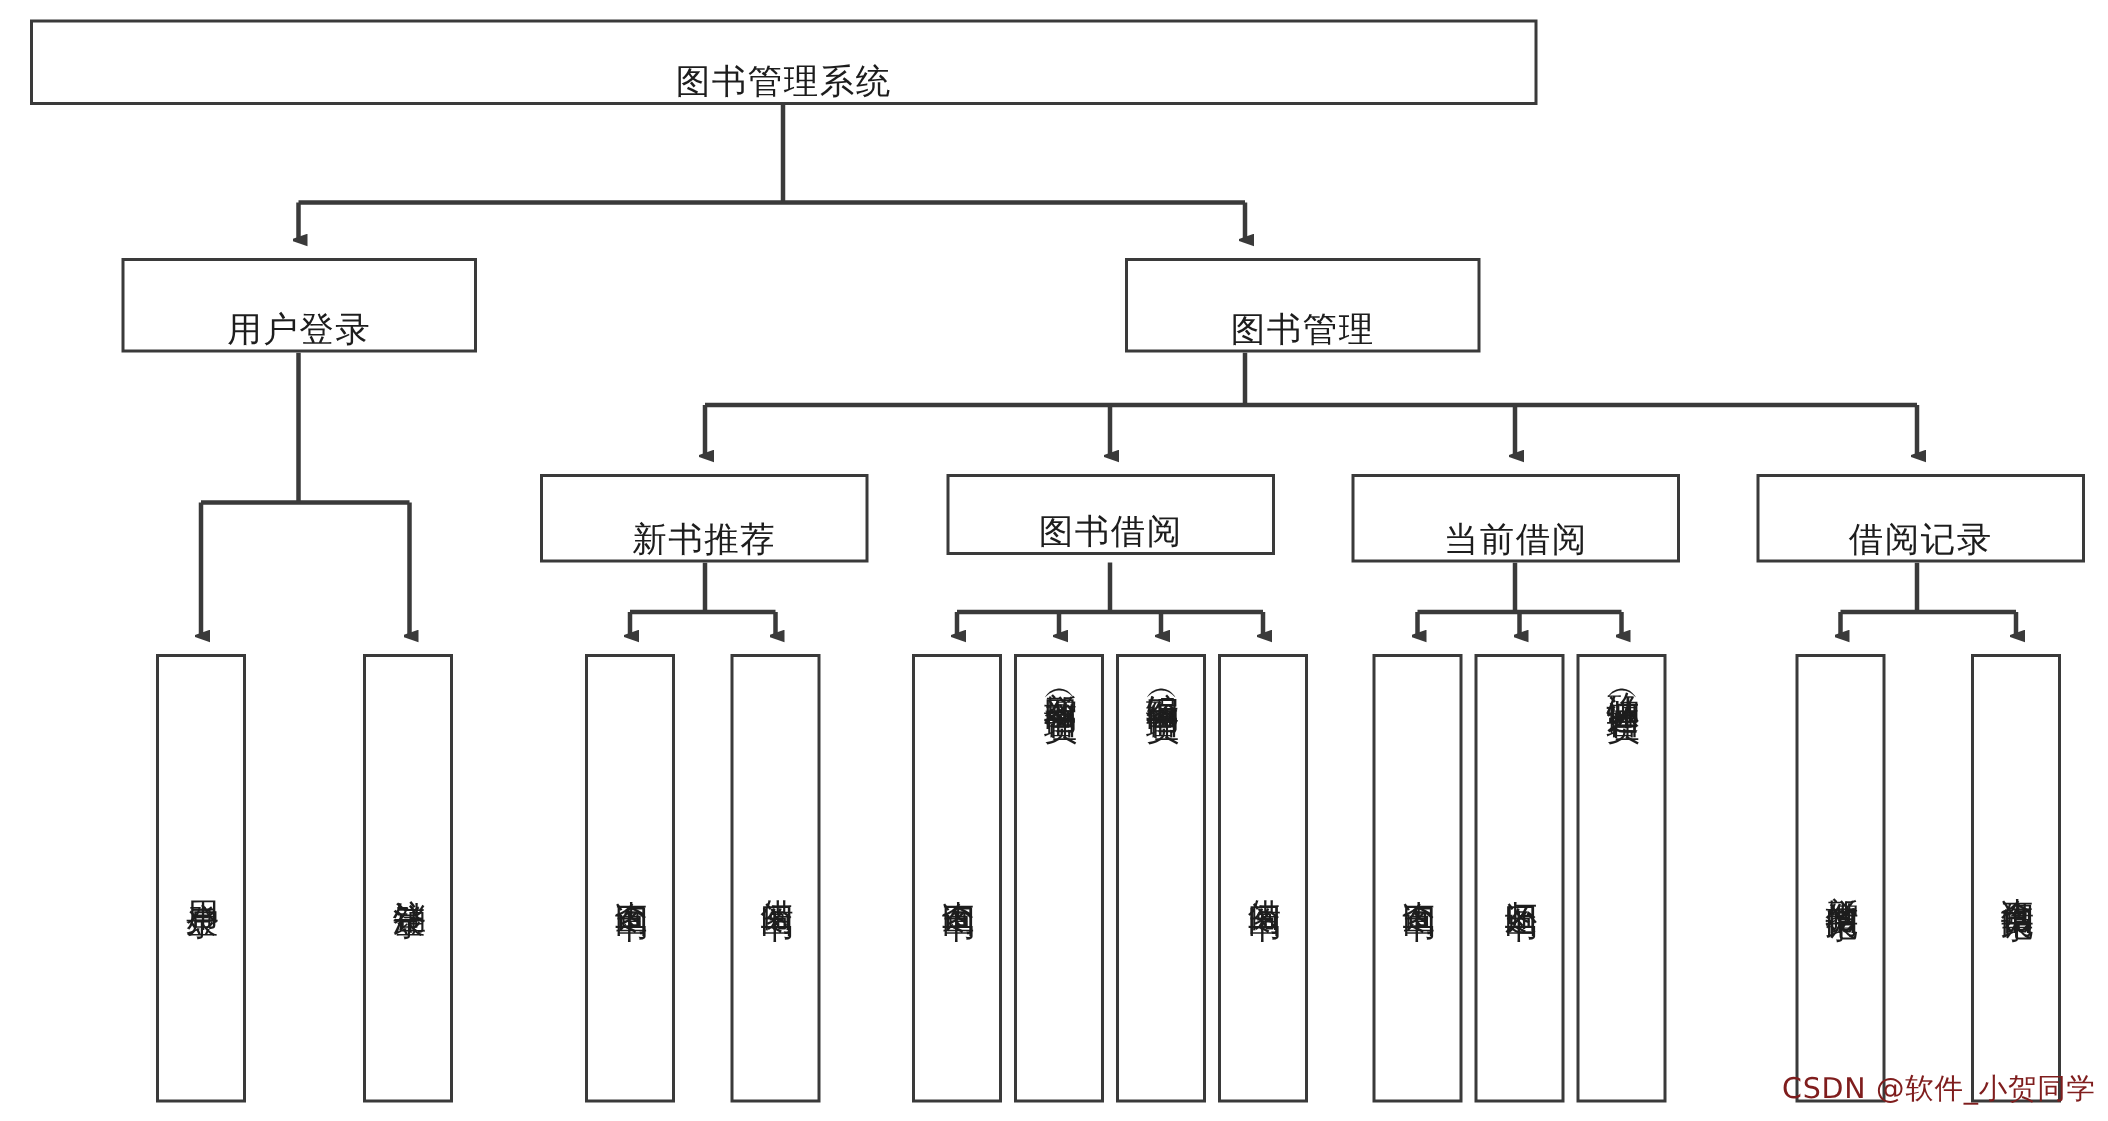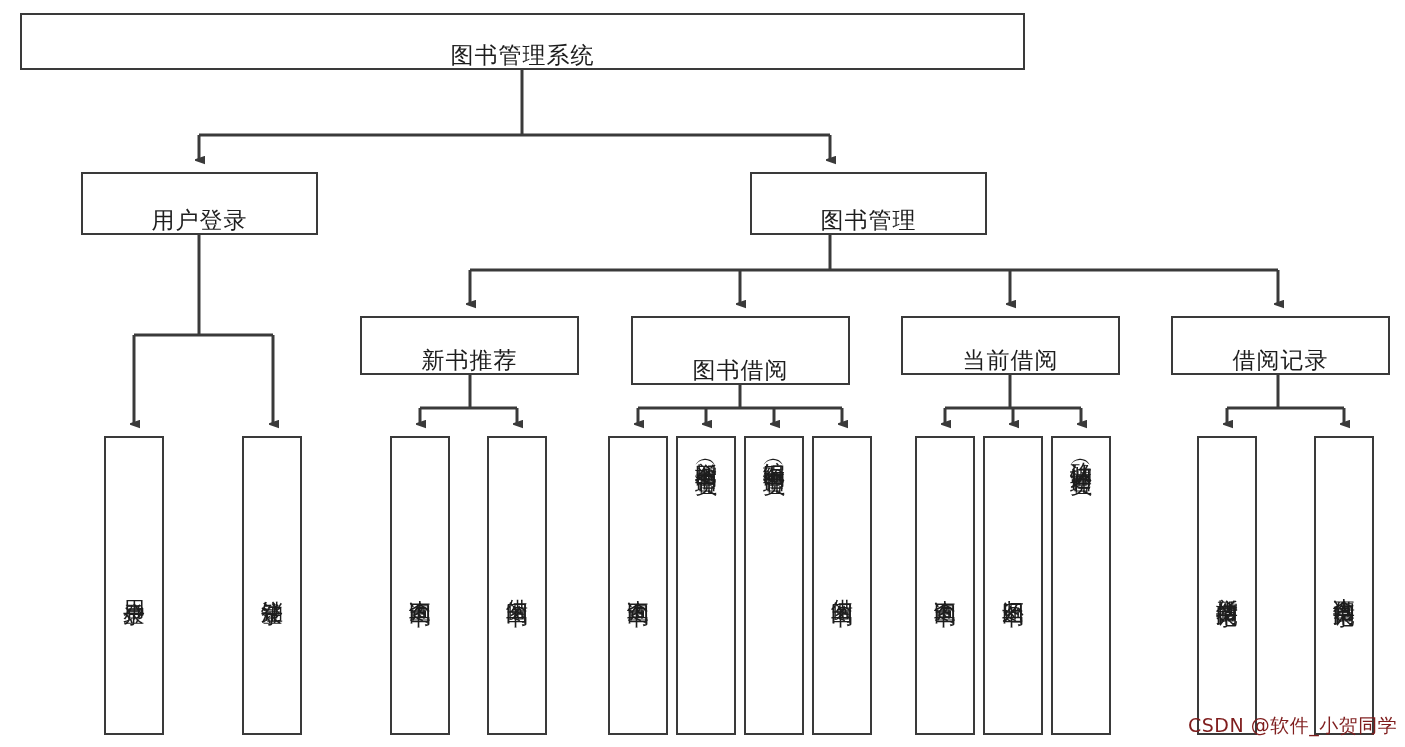--- a/index.html
+++ b/index.html
@@ -132,21 +132,21 @@
   <div class="node h" style="left: 81px; top: 172px; width: 237px; height: 63px;">
     <span class="label">用户登录</span>
   </div>
   <div class="node h" style="left: 712px; top: 172px; width: 237px; height: 63px; margin-left: 38px;">
     <span class="label">图书管理</span>
   </div>
 
   <div class="node h" style="left: 360px; top: 316px; width: 219px; height: 59px;">
     <span class="label">新书推荐</span>
   </div>
-  <div class="node h" style="left: 631px; top: 316px; width: 219px; height: 69px;">
+  <div class="node h" style="left: 631px; top: 316px; width: 219px; height: 54px;">
     <span class="label">图书借阅</span>
   </div>
   <div class="node h" style="left: 1171px; top: 316px; width: 219px; height: 59px;">
     <span class="label">借阅记录</span>
   </div>
   <div class="node h" style="left: 901px; top: 316px; width: 219px; height: 59px;">
     <span class="label">当前借阅</span>
   </div>
 
   <div class="node v center" style="left: 104px; top: 436px; width: 60px; height: 299px;">

